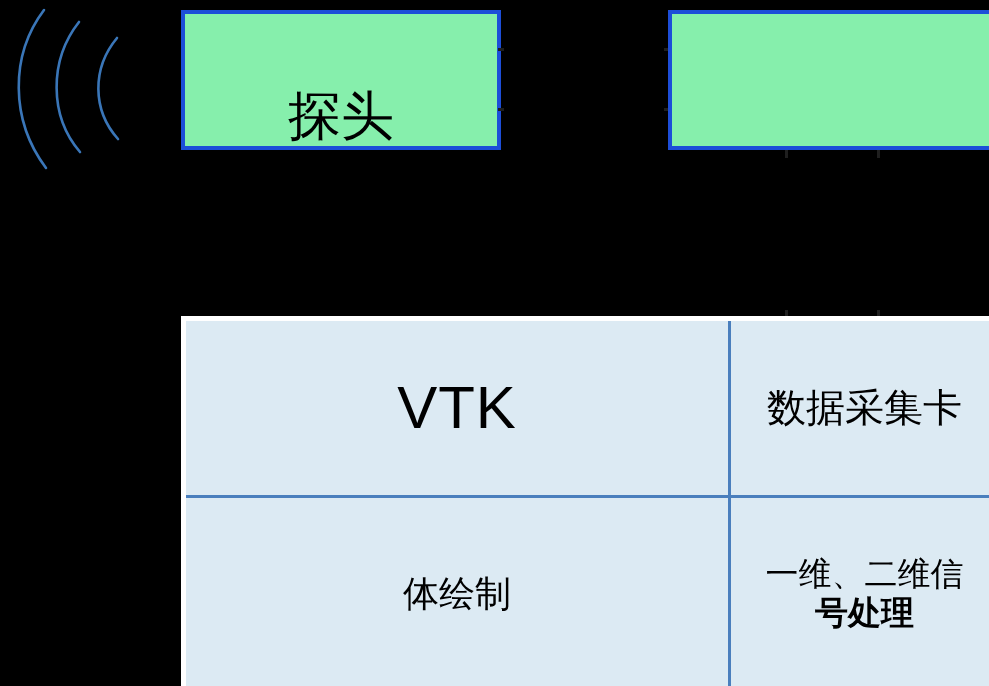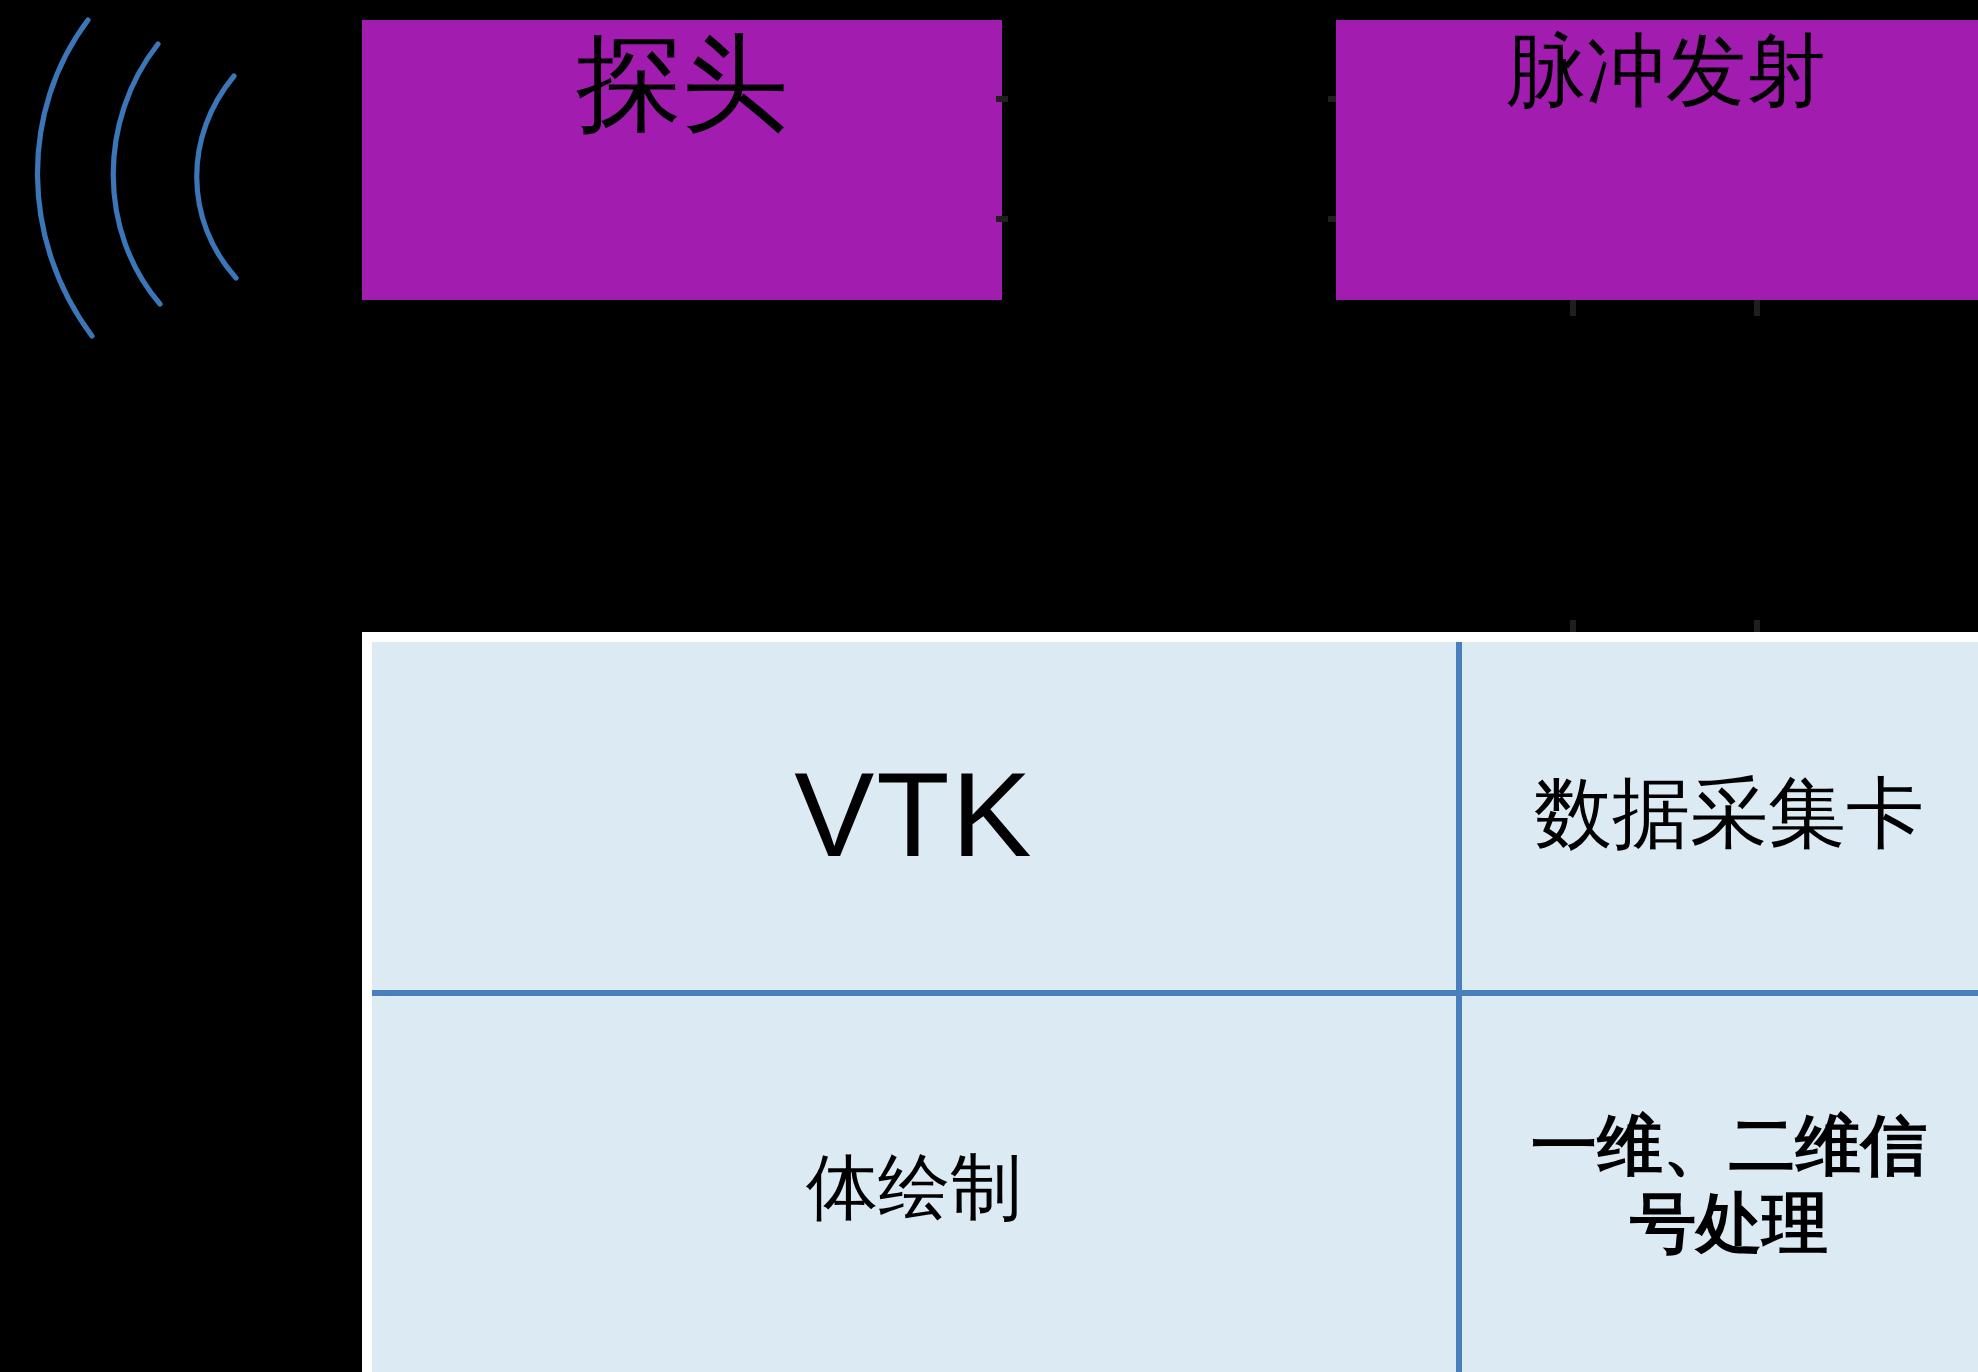--- a/index.html
+++ b/index.html
@@ -31,25 +31,25 @@
     left: 0px;
     top: 0px;
     width: 140px;
     height: 180px;
     pointer-events: none;
   }
 
   
   .proc-box {
     position: absolute;
-    background: #a21caf;
-    border: 4px solid #a21caf;
+    background: #86efac;
+    border: 4px solid #1d4ed8;
     box-sizing: border-box;
     display: flex;
-    align-items: flex-start;
+    align-items: flex-end;
     justify-content: center;
     text-align: center;
     color: #000000;
     line-height: 1.12;
   }
 
   #box-probe {
     left: 181px;
     top: 10px;
     width: 320px;
@@ -150,41 +150,40 @@
   </div>
 
   <div class="stub-h" style="left:498px; top:48px; width:6px;"></div>
   <div class="stub-h" style="left:498px; top:108px; width:6px;"></div>
 
   <div class="stub-h" style="left:664px; top:48px; width:6px;"></div>
   <div class="stub-h" style="left:664px; top:108px; width:6px;"></div>
 
   <div id="box-pulser" class="proc-box">
     <div>
-      <span class="two-line">脉冲发射</span>
     </div>
   </div>
 
   <div class="stub-v" style="left:785px; top:150px; height:8px;"></div>
   <div class="stub-v" style="left:877px; top:150px; height:8px;"></div>
 
   <div class="stub-v" style="left:785px; top:310px; height:8px;"></div>
   <div class="stub-v" style="left:877px; top:310px; height:8px;"></div>
 
   <div id="arch-table">
     <table>
       <tbody>
         <tr class="row-top">
           <td class="col-left cell-vtk">VTK</td>
           <td class="cell-cn-lg">数据采集卡</td>
         </tr>
         <tr class="row-bottom">
           <td class="col-left cell-cn-md">体绘制</td>
           <td class="cell-cn-sm">
-            <span style="display:block;font-weight:bold;">一维、二维信</span>
+            <span style="display:block;">一维、二维信</span>
             <span style="display:block;font-weight:bold;">号处理</span>
           </td>
         </tr>
       </tbody>
     </table>
   </div>
 
 </div>
 
 </body></html>

